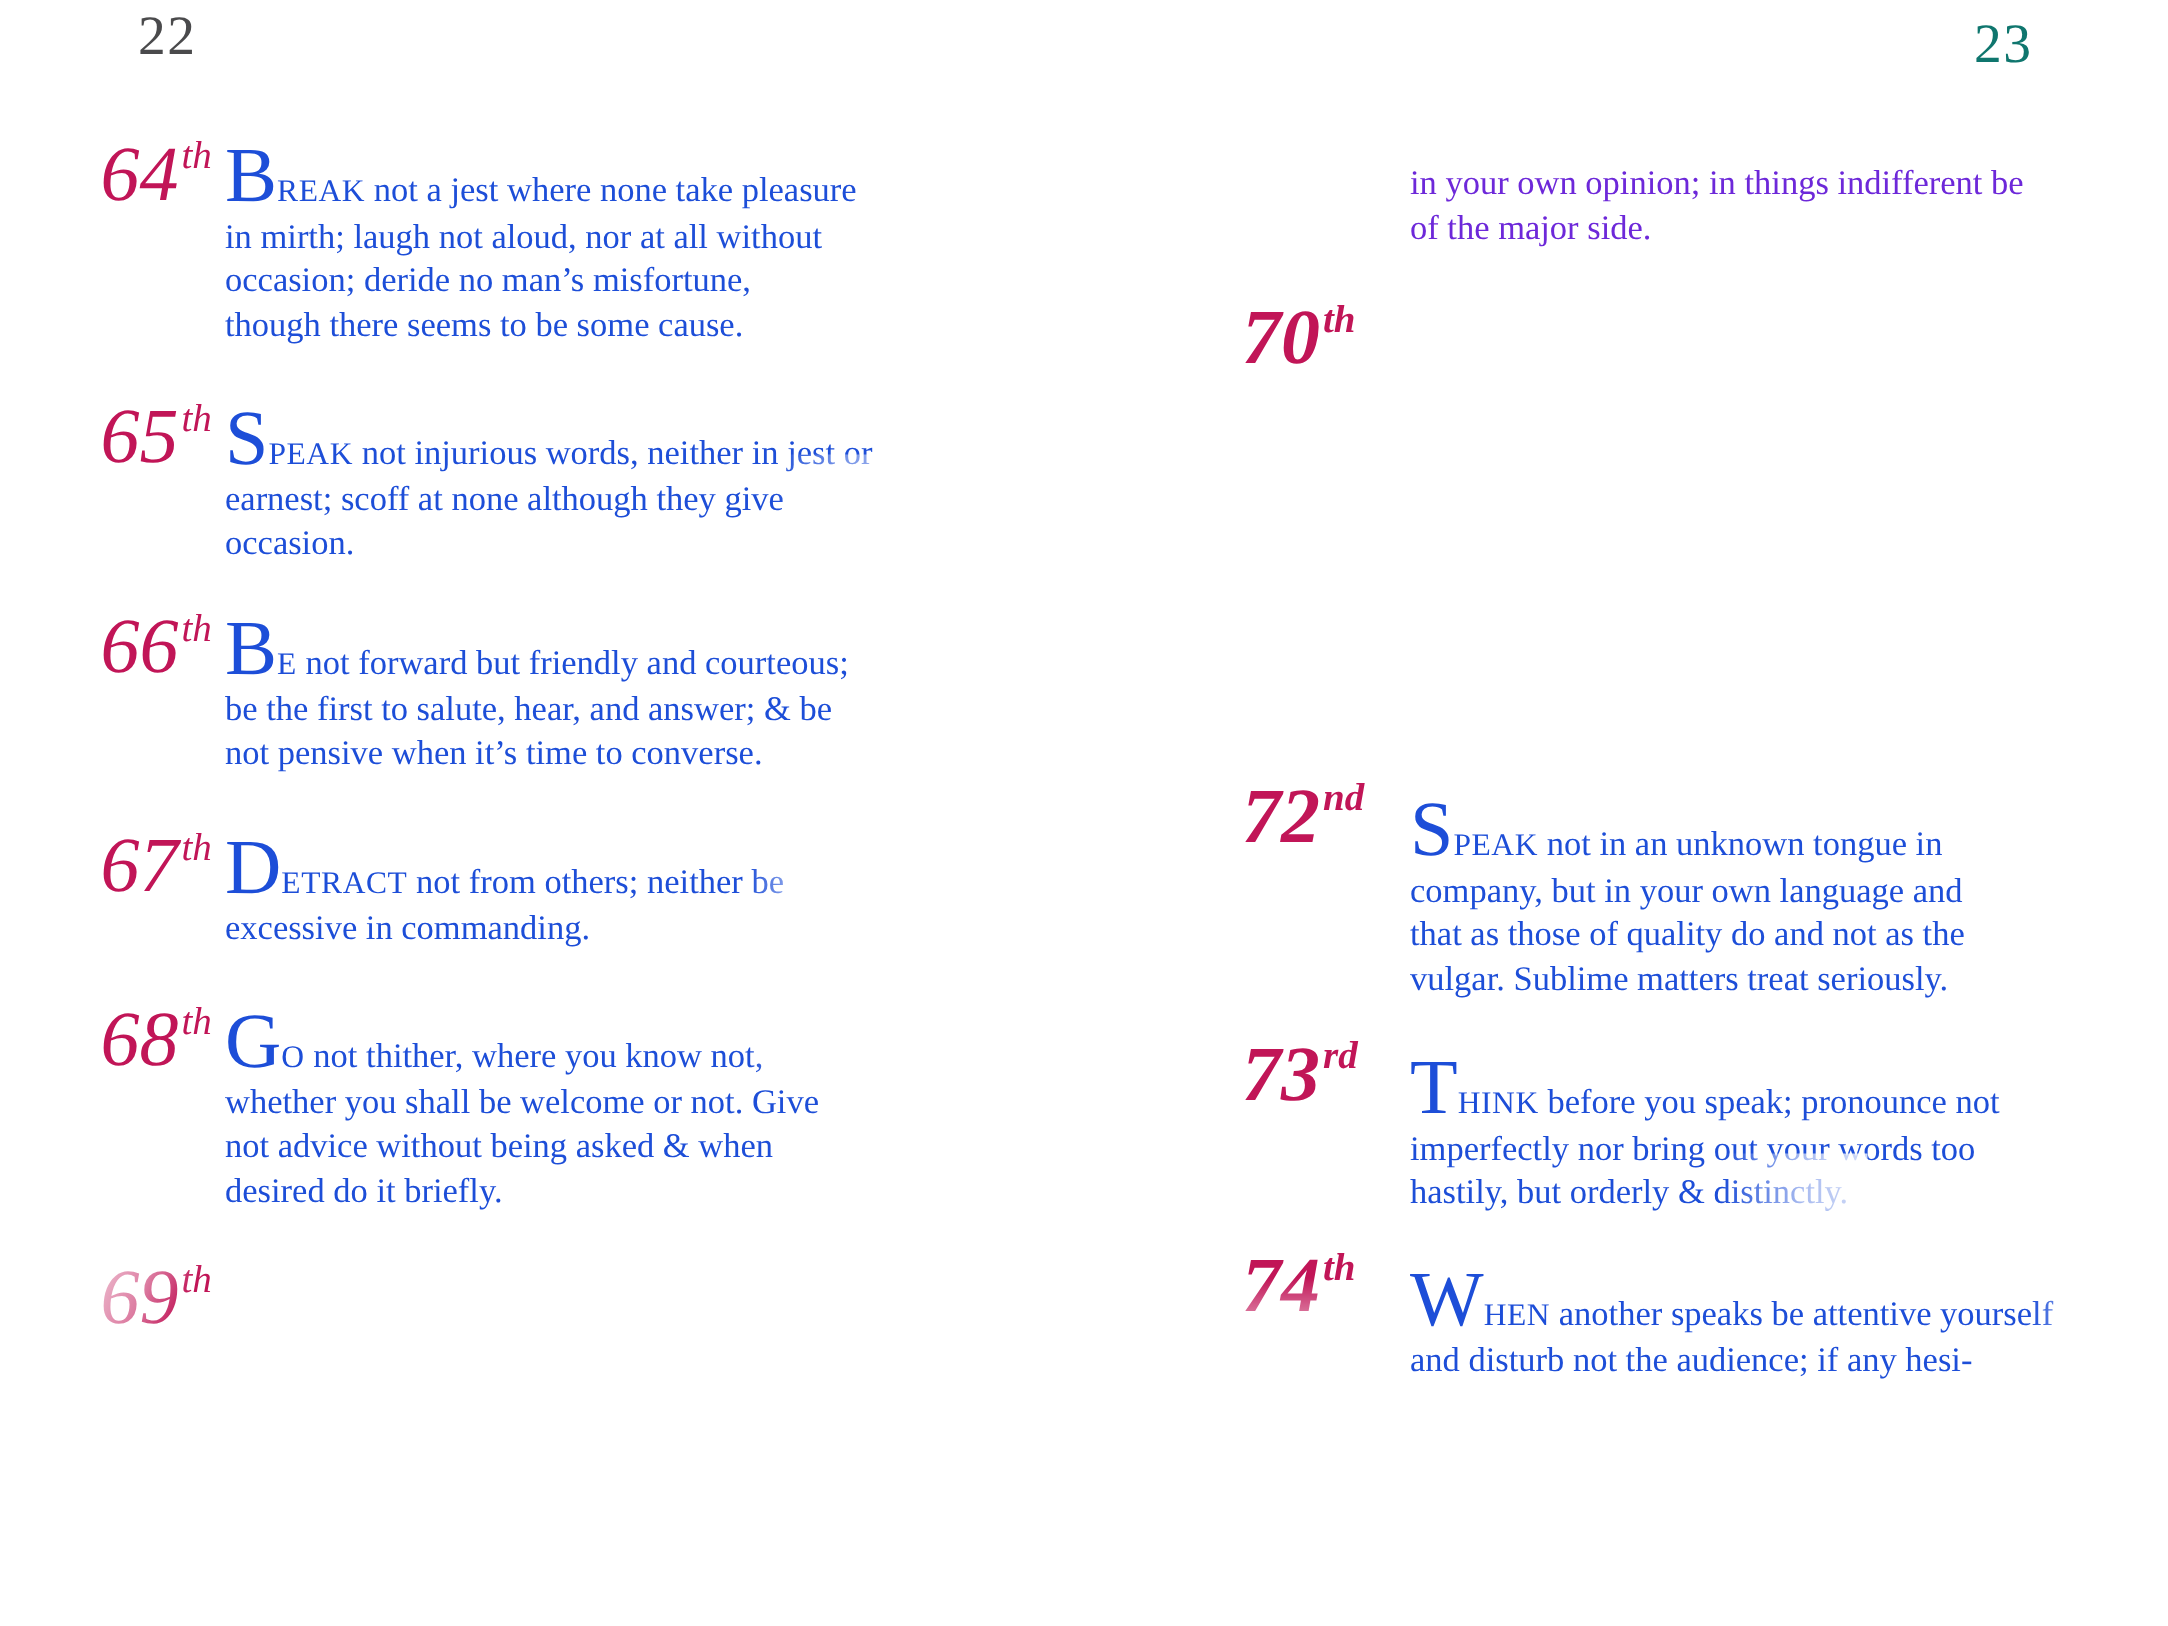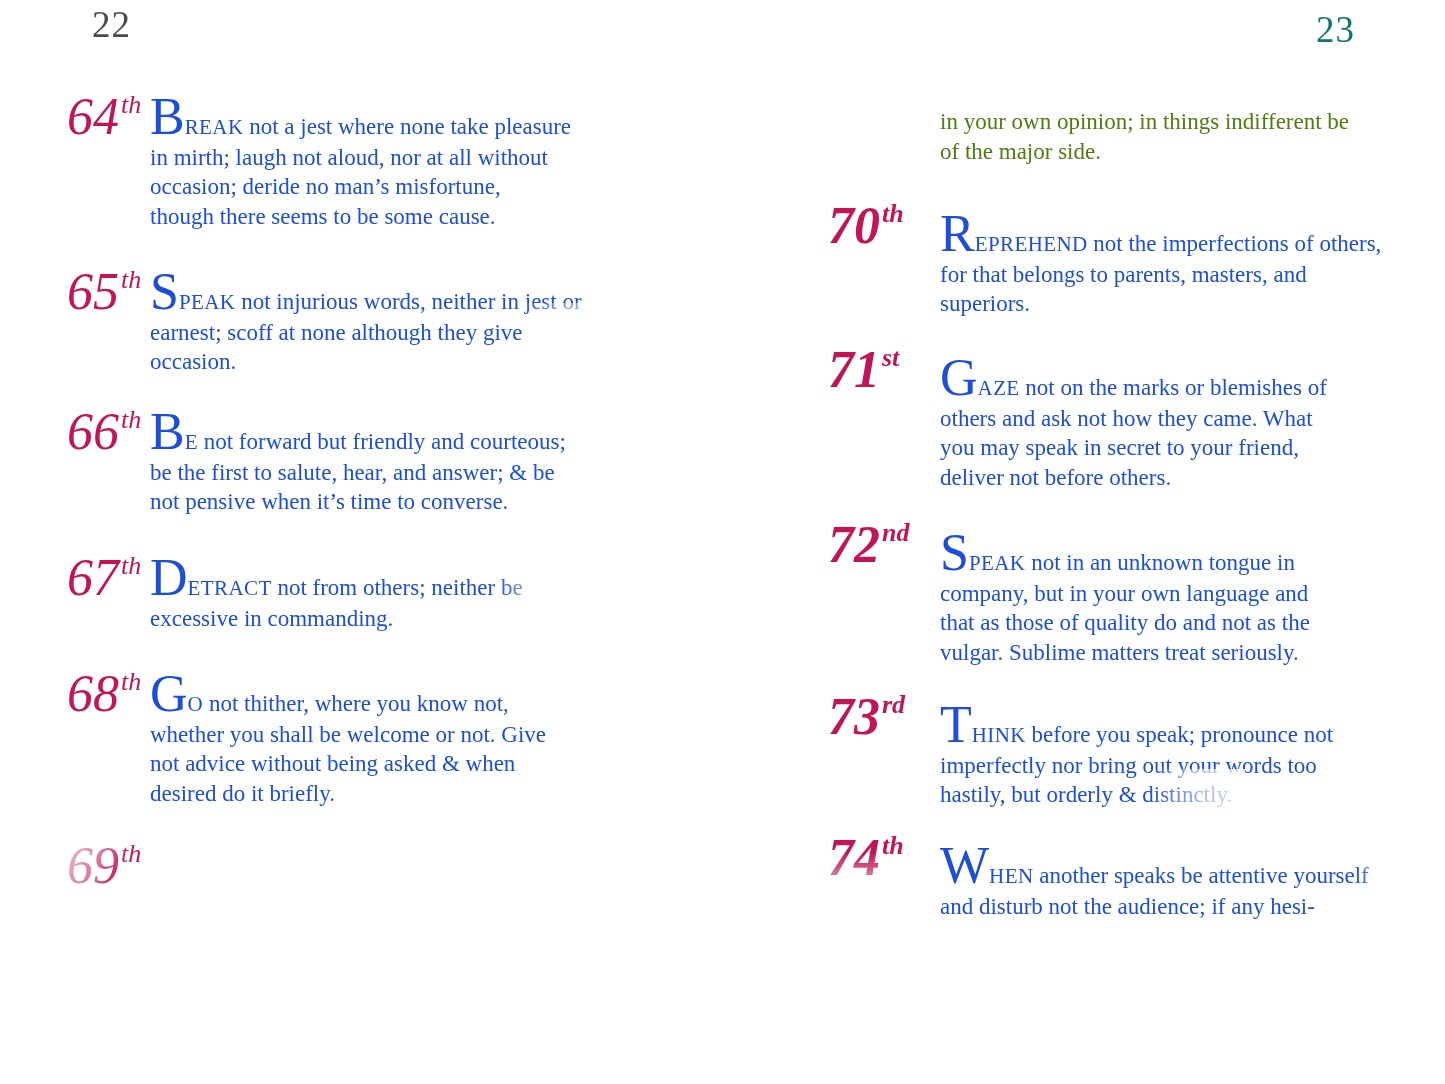--- a/index.html
+++ b/index.html
@@ -66,21 +66,21 @@
 
   .continuation {
     position: absolute;
     left: 218px;
     top: 107px;
     width: 482px;
     margin: 0;
     font-size: 23px;
     line-height: 29.5px;
     white-space: pre-line;
-    color: #4d7c0f;
+    color: #6d28d9;
   }
 
   
   .fade {
     position: absolute;
     pointer-events: none;
     background: linear-gradient(to right, rgba(255,255,255,0) 0%, rgba(255,255,255,0.62) 55%, rgba(255,255,255,0.8) 100%);
   }
   .fade-soft {
     background: linear-gradient(to right, rgba(255,255,255,0) 0%, rgba(255,255,255,0.35) 60%, rgba(255,255,255,0.5) 100%);
@@ -142,32 +142,22 @@
   </div>
 
   <div class="page page-right">
     <div class="page-number pn-right">23</div>
 
     <p class="continuation">in your own opinion; in things indifferent be
 of the major side.</p>
 
     <section class="rule" style="top:214px">
       <div class="rule-number"><span class="num">70</span><span class="ord">th</span></div>
-      <p class="rule-text"><span class="initial">R</span><span class="lead">EPREHEND</span><span> not the imperfections of others,
-for that belongs to parents, masters, and
-superiors.</span></p>
     </section>
 
-    <section class="rule" style="top:358px">
-      <div class="rule-number"><span class="num">71</span><span class="ord">st</span></div>
-      <p class="rule-text"><span class="initial">G</span><span class="lead">AZE</span><span> not on the marks or blemishes of
-others and ask not how they came. What
-you may speak in secret to your friend,
-deliver not before others.</span></p>
-    </section>
 
     <section class="rule" style="top:533px">
       <div class="rule-number"><span class="num">72</span><span class="ord">nd</span></div>
       <p class="rule-text"><span class="initial">S</span><span class="lead">PEAK</span><span> not in an unknown tongue in
 company, but in your own language and
 that as those of quality do and not as the
 vulgar. Sublime matters treat seriously.</span></p>
     </section>
 
     <section class="rule" style="top:705px">

